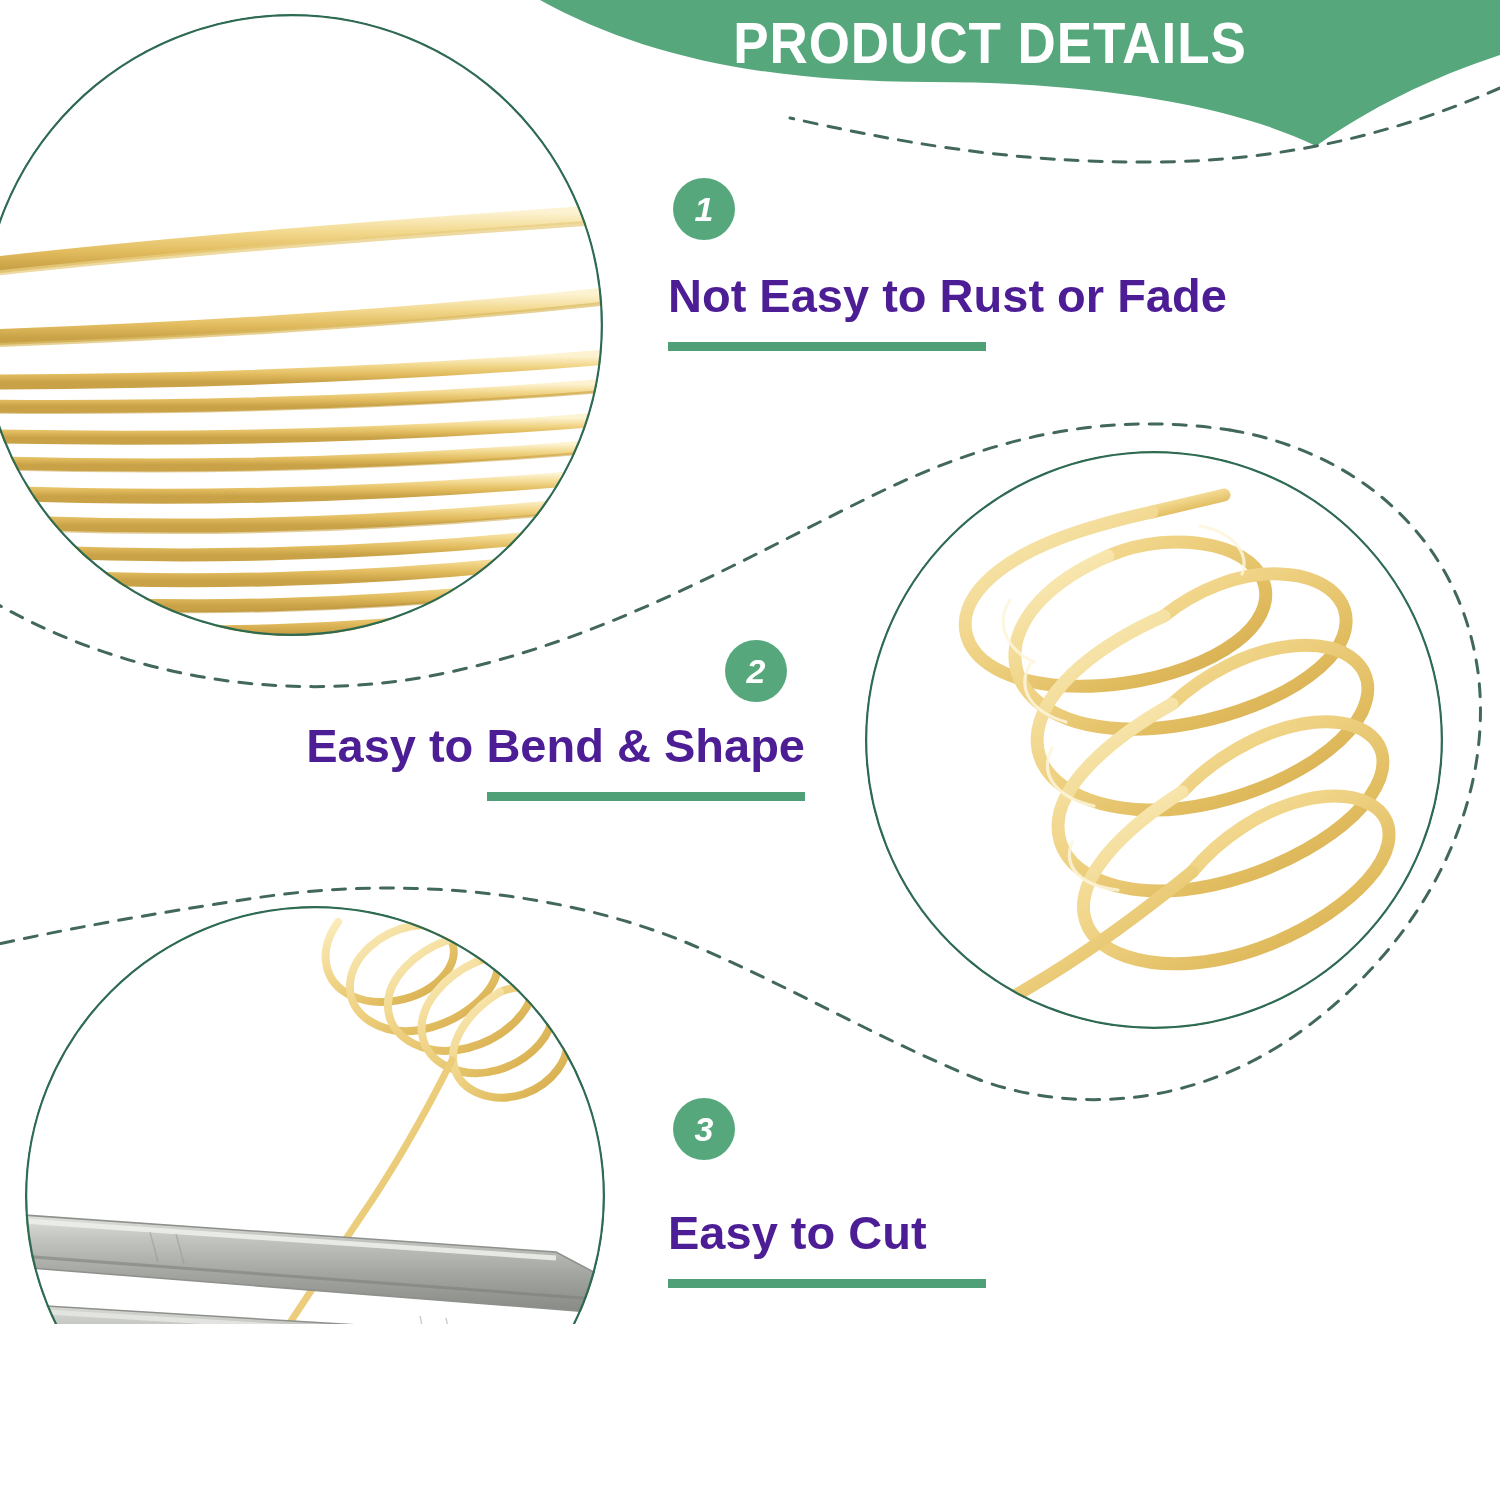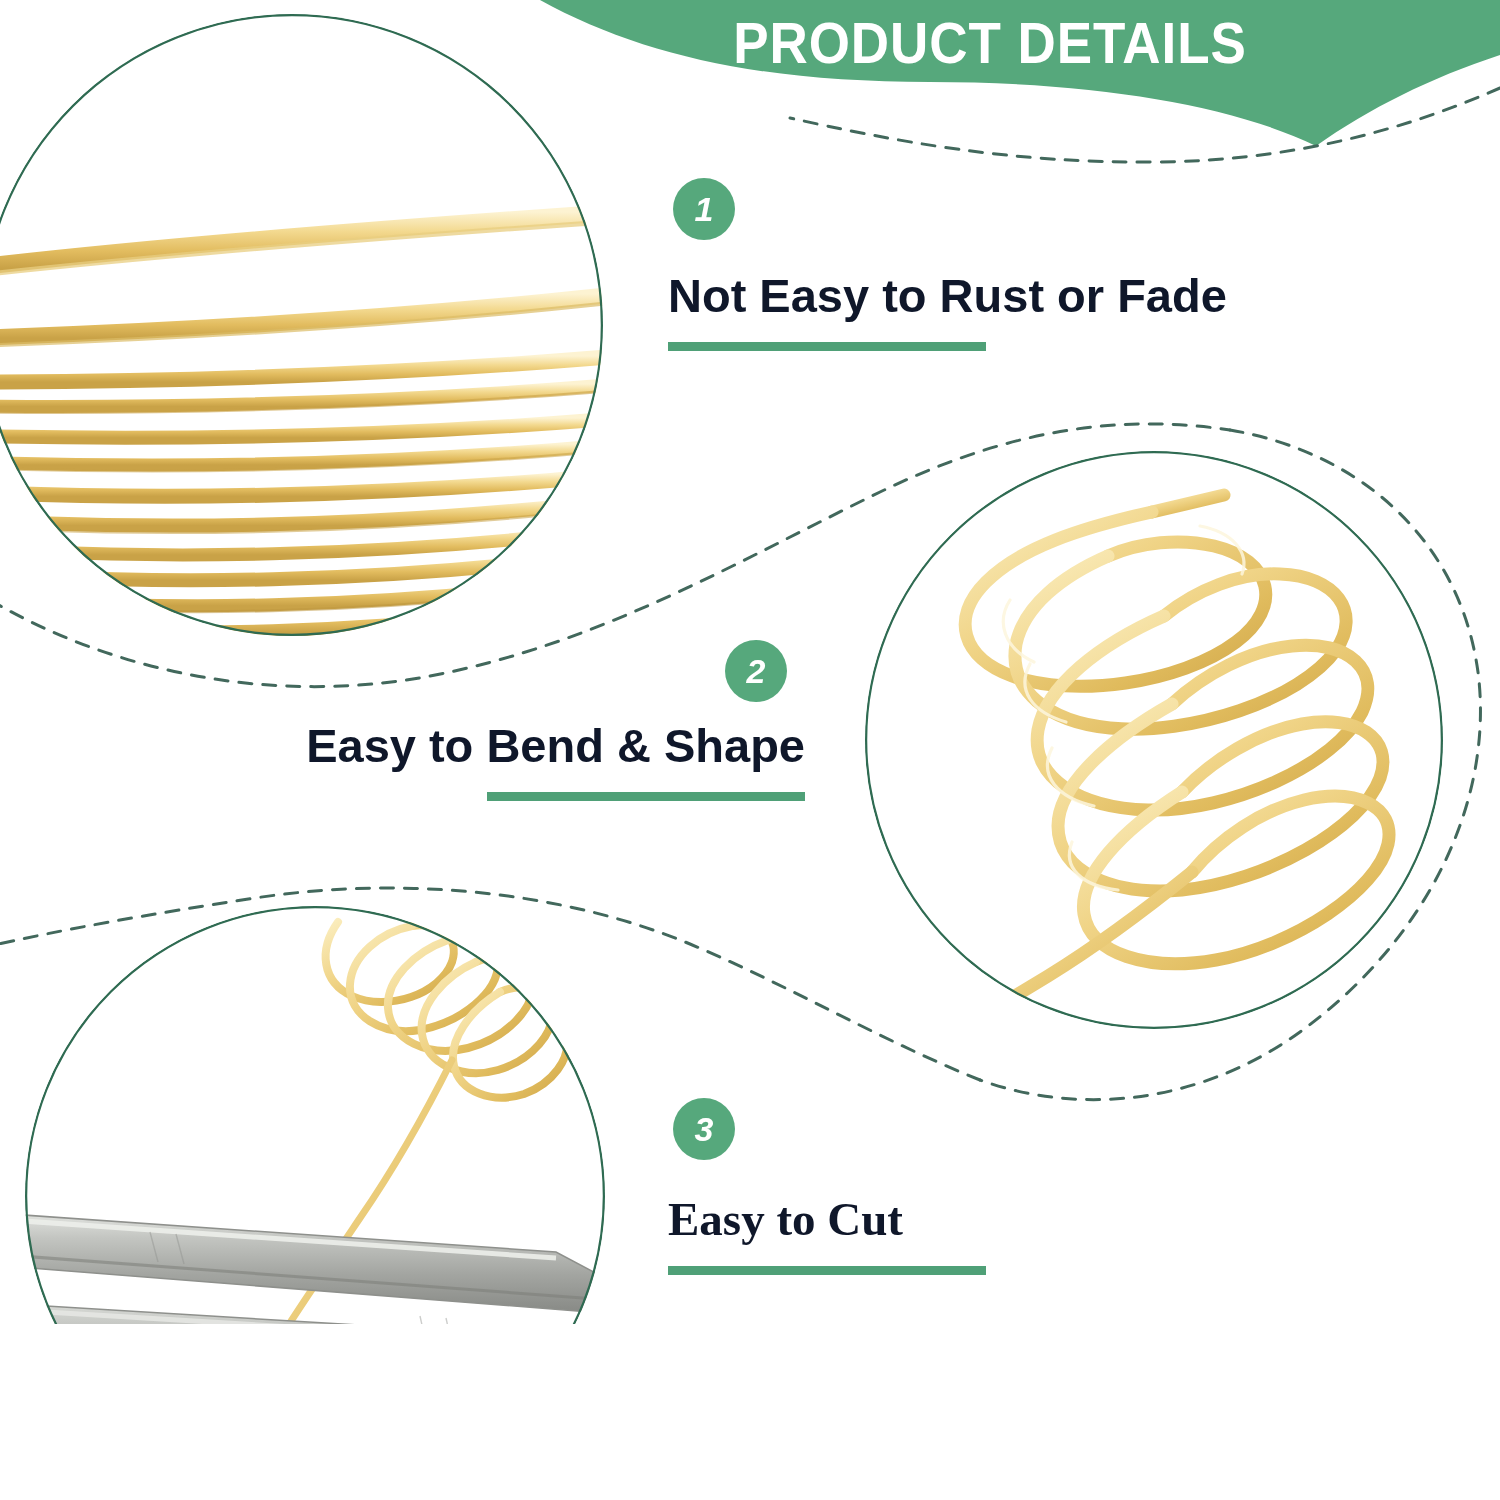--- a/index.html
+++ b/index.html
@@ -57,21 +57,21 @@
     font-weight: bold;
     font-style: italic;
     font-size: 34px;
     line-height: 62px;
     text-align: center;
   }
   .feature-title {
     font-family: "Liberation Sans", sans-serif;
     font-weight: bold;
     font-size: 47px;
-    color: #0f172a;
+    color: #4c1d95;
     white-space: nowrap;
     line-height: 1.1;
   }
   .rule {
     height: 9px;
     background: #4fa077;
   }
 
   
   #feature-1 { left: 668px; top: 178px; }
@@ -81,21 +81,21 @@
 
   
   #feature-2 { left: 255px; top: 640px; width: 550px; text-align: right; }
   #feature-2 .badge { margin-left: auto; margin-right: 18px; }
   #feature-2 .feature-title { margin-top: 18px; }
   #feature-2 .rule { width: 318px; margin-top: 20px; margin-left: auto; }
 
   
   #feature-3 { left: 668px; top: 1098px; }
   #feature-3 .badge { margin: 0 0 0 5px; }
-  #feature-3 .feature-title { margin-top: 34px; font-family: Liberation Serif, serif; }
+  #feature-3 .feature-title { margin-top: 47px; }
   #feature-3 .rule { width: 318px; margin-top: 20px; }
 </style>
 </head>
 <body>
 
 <div id="stage">
 
   <svg id="decor" viewBox="0 0 1500 1500">
     <defs>
       <clipPath id="clip-circle-1">

